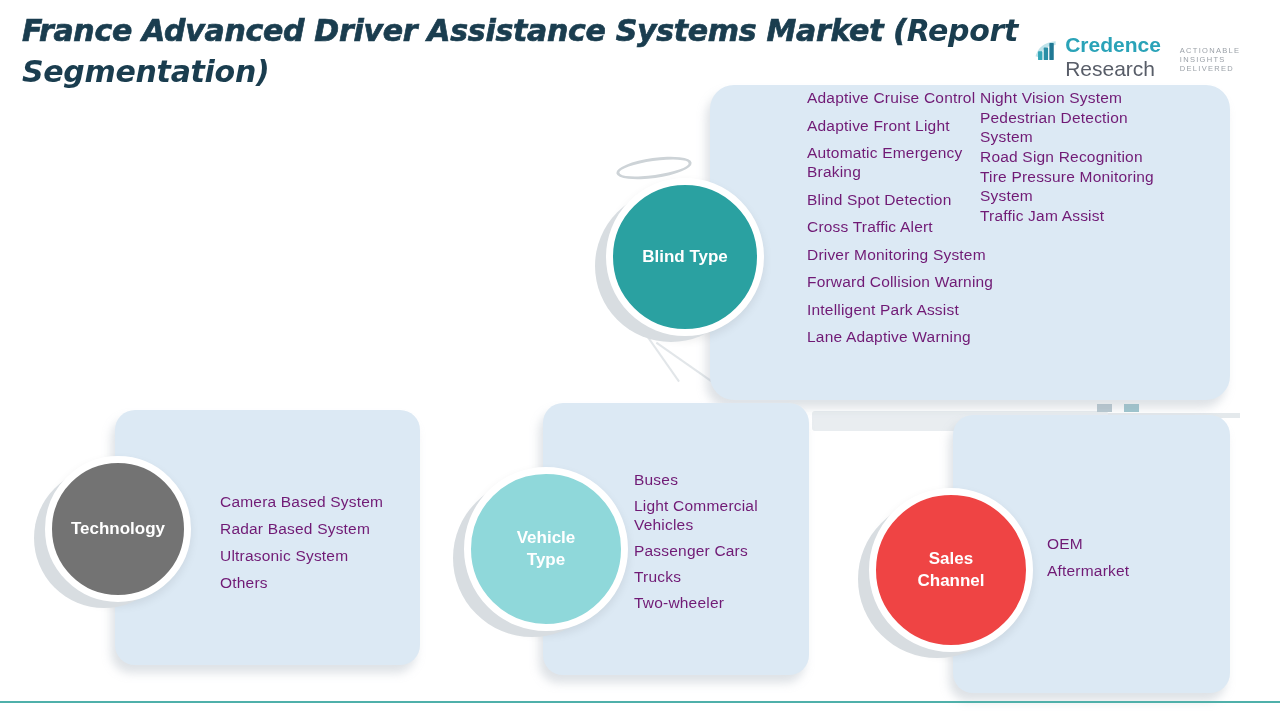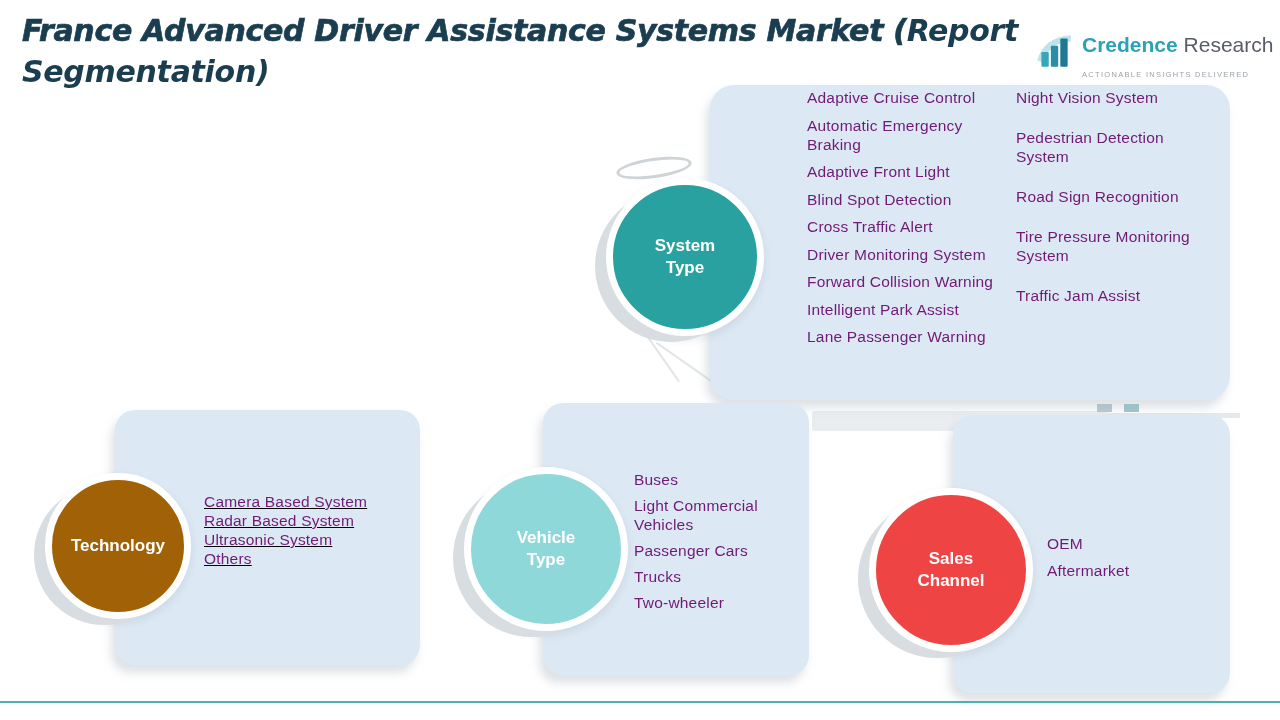--- a/index.html
+++ b/index.html
@@ -14,21 +14,21 @@
     font-family:"DejaVu Sans",sans-serif;
     font-size:30px;line-height:41px;color:#1a3d4f;
     font-weight:bold;font-style:italic;letter-spacing:-0.3px;
   }
   .title .main{-webkit-text-stroke:0.7px #1a3d4f;}
   .title .suffix{font-style:italic;font-weight:bold;}
 
   
   .logo{position:absolute;left:1033px;top:29px;display:flex;align-items:flex-start;z-index:5;}
   .logo-icon{width:42px;height:42px;margin-right:7px;}
-  .logo-text{display:flex;flex-direction:column;padding-top:4px;}
+  .logo-text{display:flex;flex-direction:row;padding-top:4px;}
   .logo-name{font-size:21px;line-height:24px;font-weight:normal;}
   .logo-name .brand1{color:#2aa3b8;font-weight:bold;}
   .logo-name .brand2{color:#585d68;}
   .logo-tagline{font-size:7.5px;letter-spacing:1.3px;color:#9ba1a8;text-transform:uppercase;margin-top:13px;}
 
   
   .panel{
     position:absolute;background:#dce9f4;border-radius:20px;z-index:1;
     box-shadow:-4px 8px 10px rgba(160,172,182,0.35);
   }
@@ -99,53 +99,53 @@
   <div class="tray-ext"></div>
   <div class="tab1"></div>
   <div class="tab2"></div>
 
   <div class="panel" style="left:710px;top:85px;width:520px;height:315px;border-radius:24px;"></div>
   <div class="panel" style="left:115px;top:410px;width:305px;height:255px;"></div>
   <div class="panel" style="left:543px;top:403px;width:266px;height:272px;"></div>
   <div class="panel" style="left:953px;top:415px;width:277px;height:278px;"></div>
 
   <div class="circle" style="left:606px;top:178px;width:158px;height:158px;background:#2aa1a1;">
-    <span class="circle-label">System Type</span>
+    <span class="circle-label">Blind Type</span>
   </div>
-  <div class="circle" style="left:45px;top:473px;width:146px;height:146px;background:#a16207;">
+  <div class="circle" style="left:45px;top:456px;width:146px;height:146px;background:#737373;">
     <span class="circle-label">Technology</span>
   </div>
   <div class="circle" style="left:464px;top:467px;width:164px;height:164px;background:#8fd8da;">
     <span class="circle-label">Vehicle Type</span>
   </div>
   <div class="circle" style="left:869px;top:488px;width:164px;height:164px;background:#ef4444;">
     <span class="circle-label" style="padding:0 38px;">Sales Channel</span>
   </div>
 
   <div class="list" style="left:807px;top:88px;width:200px;gap:8.5px;">
     <span class="li">Adaptive Cruise Control</span>
+    <span class="li">Adaptive Front Light</span>
     <span class="li">Automatic Emergency Braking</span>
-    <span class="li">Adaptive Front Light</span>
     <span class="li">Blind Spot Detection</span>
     <span class="li">Cross Traffic Alert</span>
     <span class="li">Driver Monitoring System</span>
     <span class="li">Forward Collision Warning</span>
     <span class="li">Intelligent Park Assist</span>
-    <span class="li">Lane Passenger Warning</span>
+    <span class="li">Lane Adaptive Warning</span>
   </div>
 
-  <div class="list" style="left:1016px;top:88px;width:185px;gap:21px;justify-content:center;">
+  <div class="list" style="left:980px;top:88px;width:185px;gap:1px;justify-content:center;">
     <span class="li">Night Vision System</span>
     <span class="li">Pedestrian Detection System</span>
     <span class="li">Road Sign Recognition</span>
     <span class="li">Tire Pressure Monitoring System</span>
     <span class="li">Traffic Jam Assist</span>
   </div>
 
-  <div class="list" style="left:204px;top:492px;width:200px;text-decoration:underline;">
+  <div class="list" style="left:220px;top:492px;width:200px;gap:8px;">
     <span class="li">Camera Based System</span>
     <span class="li">Radar Based System</span>
     <span class="li">Ultrasonic System</span>
     <span class="li">Others</span>
   </div>
 
   <div class="list" style="left:634px;top:470px;width:140px;gap:7px;">
     <span class="li">Buses</span>
     <span class="li">Light Commercial Vehicles</span>
     <span class="li">Passenger Cars</span>

